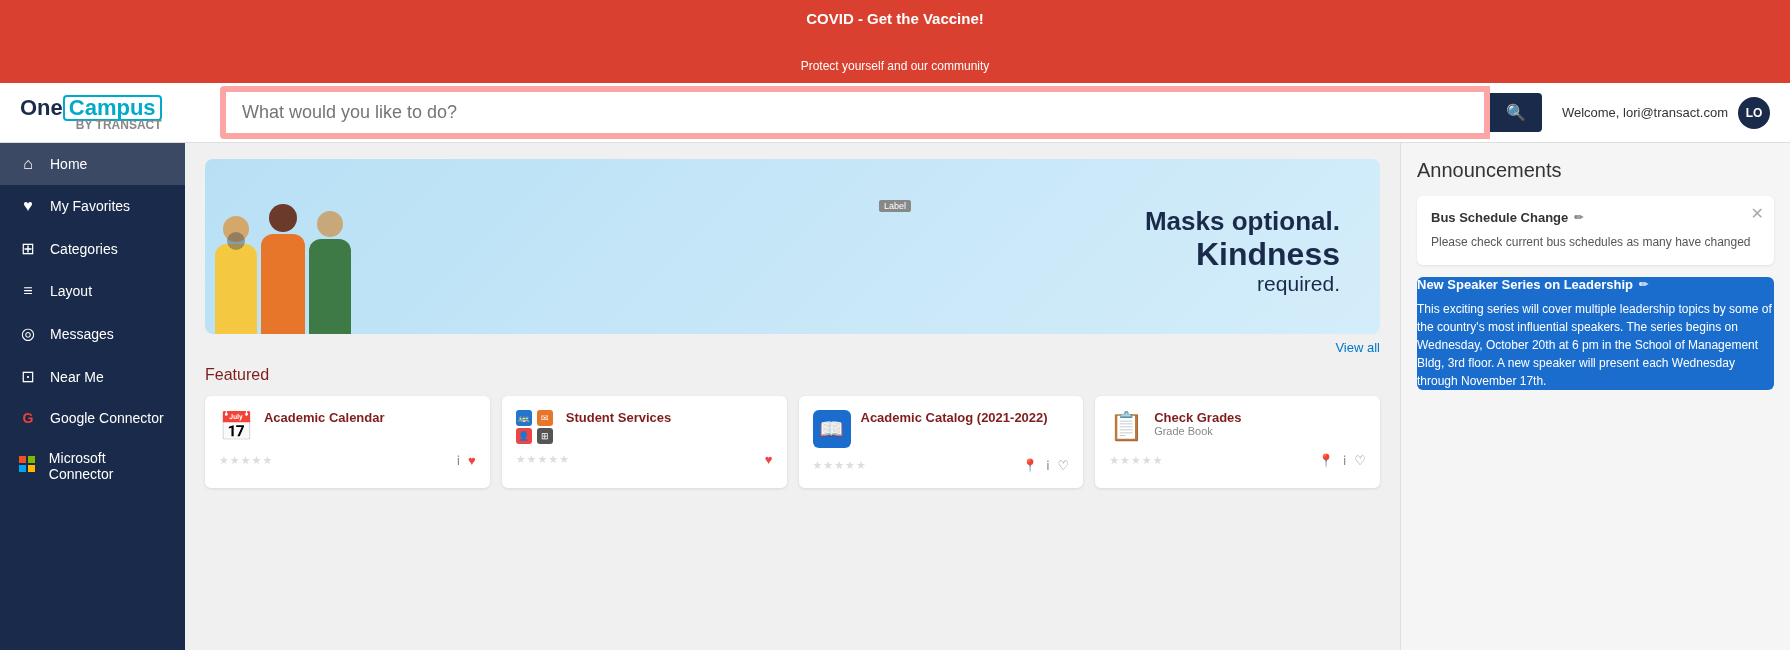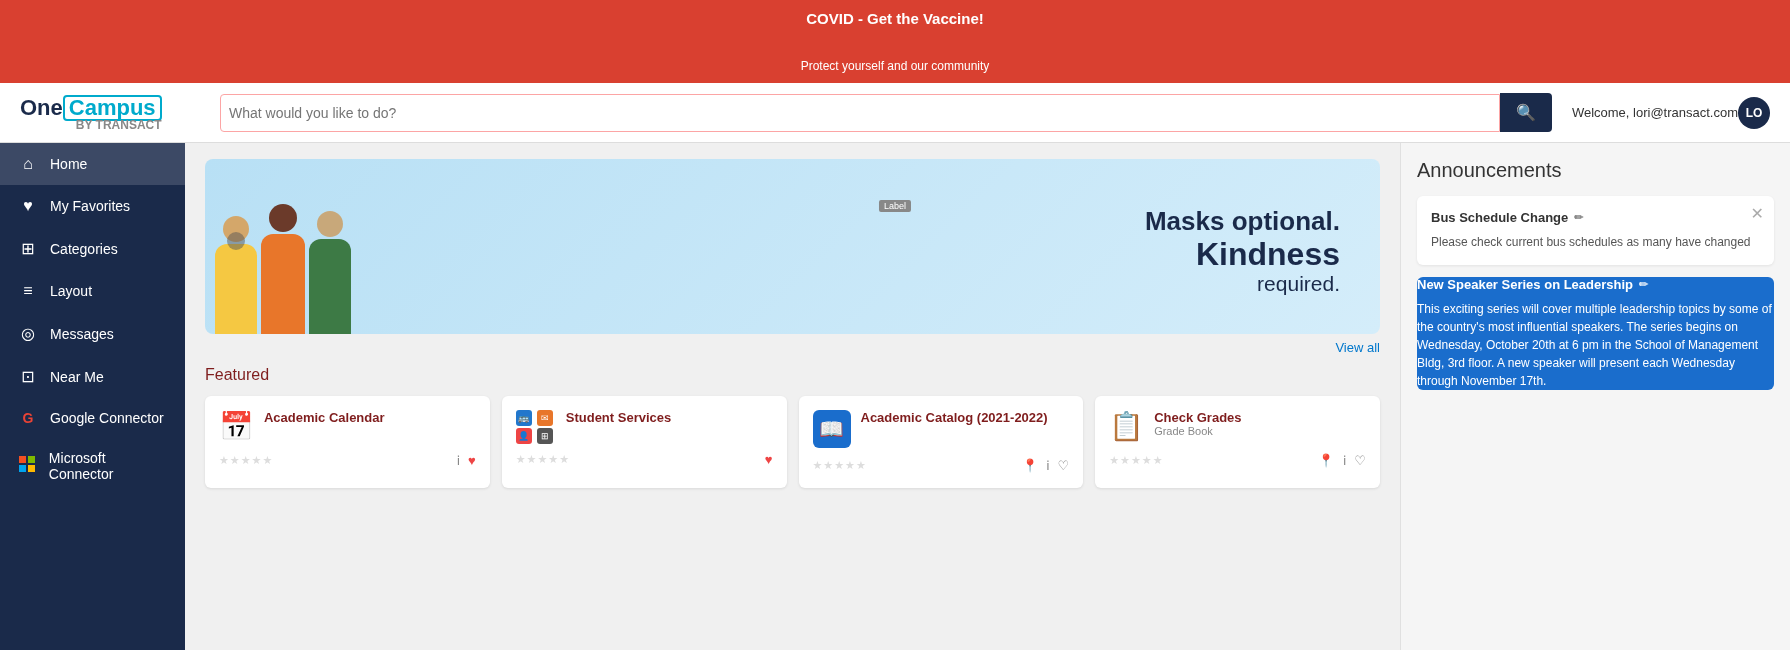--- a/index.html
+++ b/index.html
@@ -38,39 +38,40 @@
     }
     .logo-bytransact { font-size: 12px; color: #888; display: block; text-align: right; margin-top: -2px; font-weight: bold; }
     .search-container {
       flex: 1;
       display: flex;
       align-items: center;
       margin: 0 20px;
     }
     .search-input {
       width: 100%;
-      padding: 10px 8px;
-      border: 1px solid #fca5a5;
+      padding: 10px 16px;
+      border: 6px solid #fca5a5;
       border-radius: 4px 0 0 4px;
-      font-size: 14px;
+      font-size: 18px;
       outline: none;
       color: #999;
     }
     .search-btn {
       background: #1a2a4a;
       border: none;
       padding: 10px 16px;
       border-radius: 0 4px 4px 0;
       cursor: pointer;
       color: white;
       font-size: 16px;
     }
     .user-area {
       display: flex;
       align-items: center;
+      gap: 10px;
       font-size: 13px;
       color: #333;
     }
     .user-avatar {
       background: #1a2a4a;
       color: white;
       border-radius: 50%;
       width: 32px;
       height: 32px;
       display: flex;

